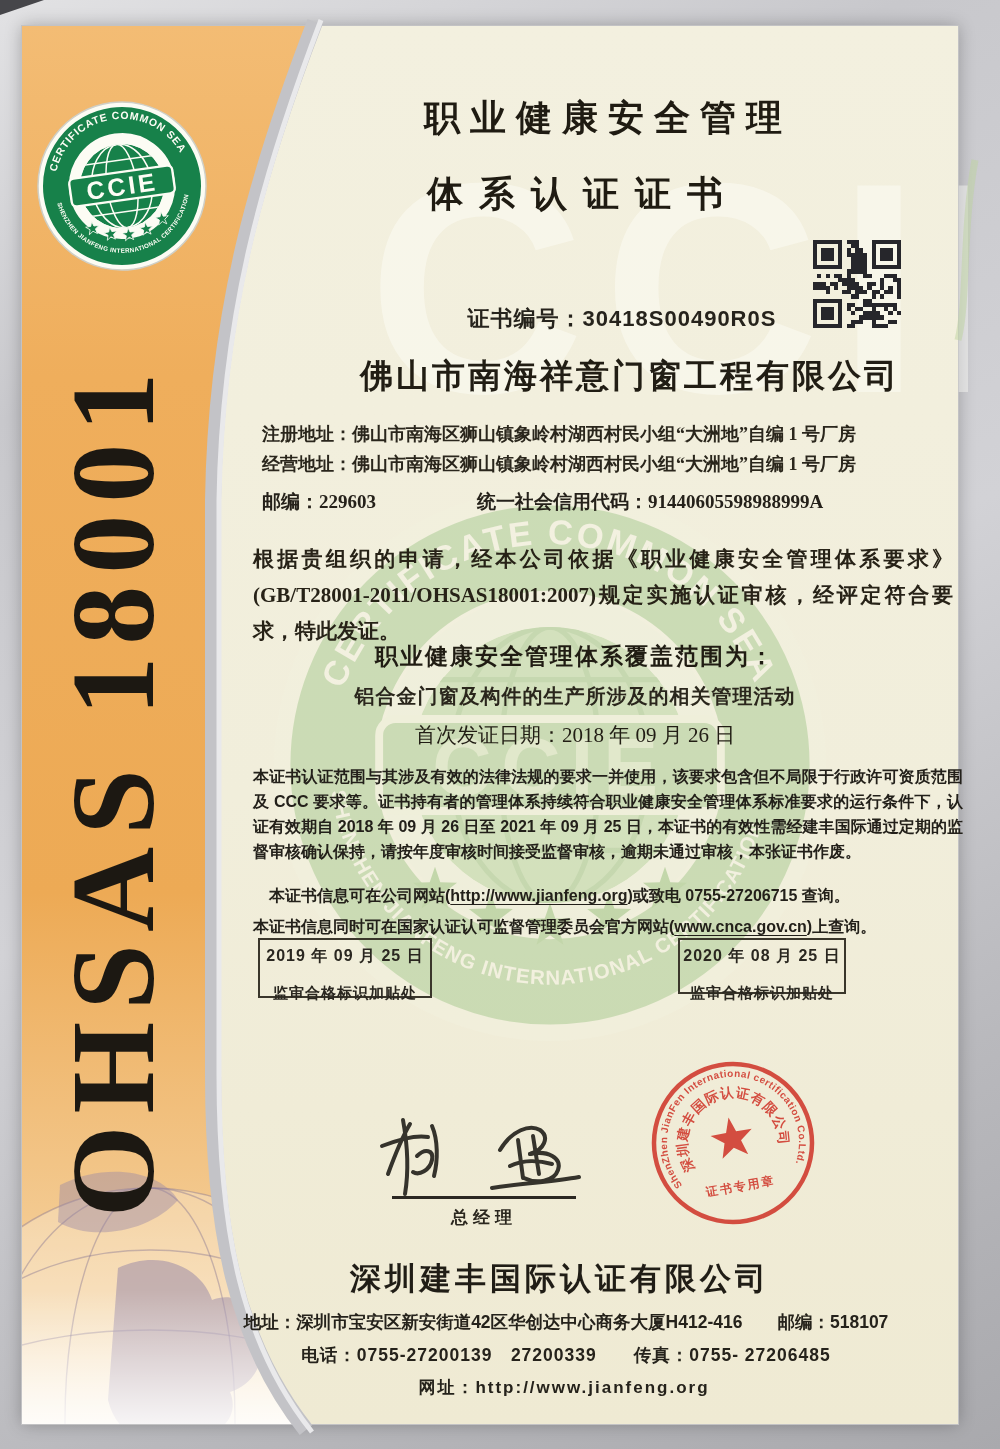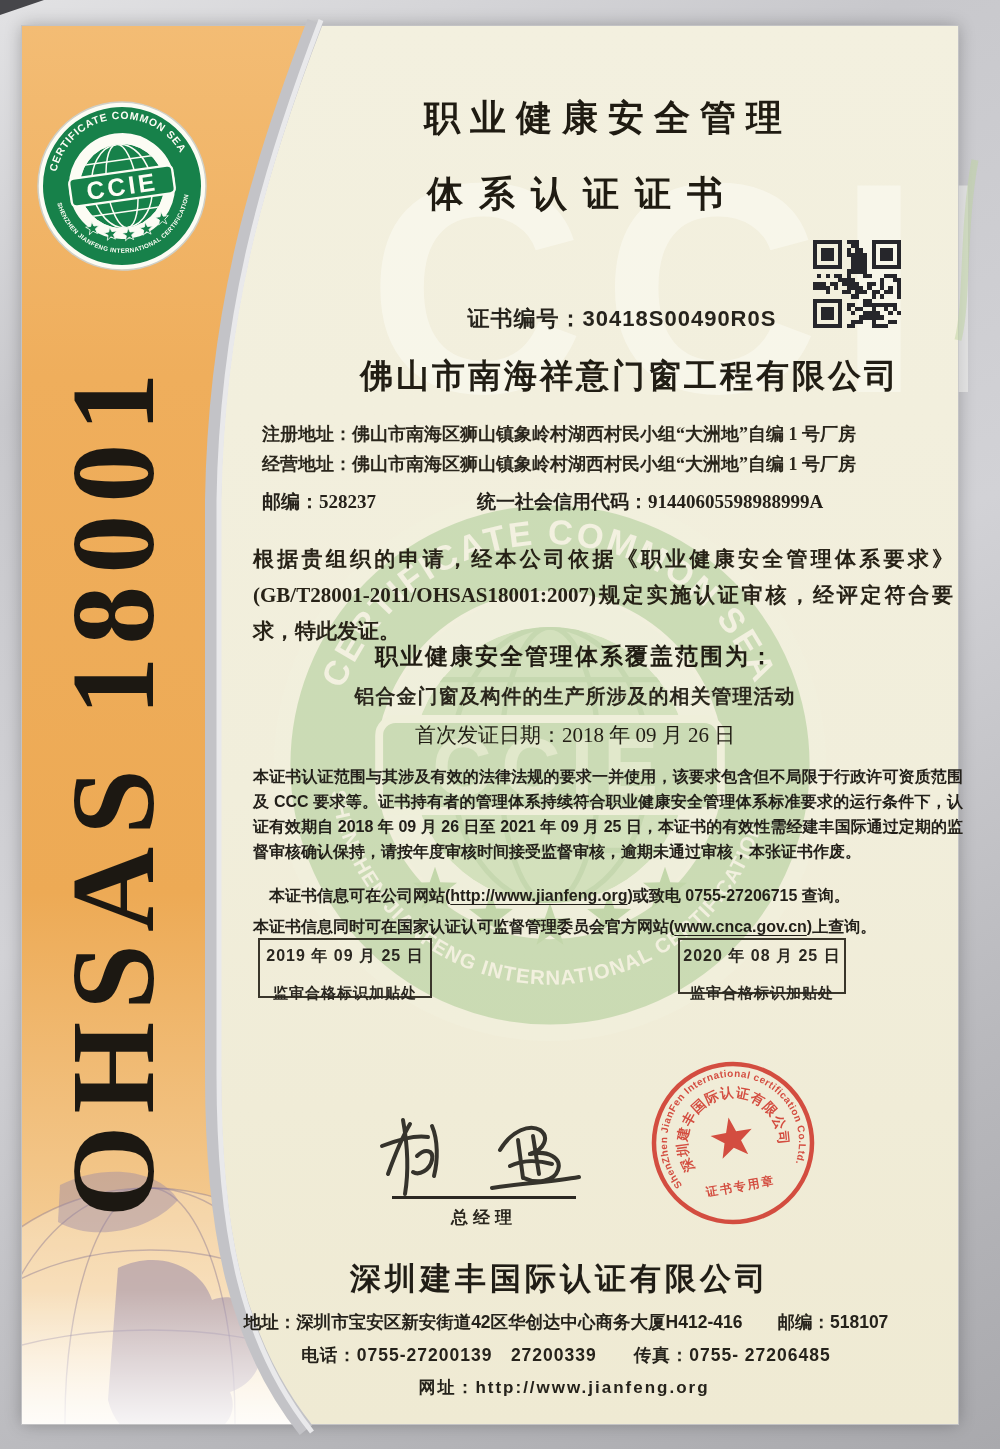--- a/index.html
+++ b/index.html
@@ -420,21 +420,21 @@
   <div class="abs ctr company">佛山市南海祥意门窗工程有限公司</div>
 
   <div class="abs addr" style="top:422px;">
     <span>注册地址：</span><span>佛山市南海区狮山镇象岭村湖西村民小组“大洲地”自编 1 号厂房</span>
   </div>
   <div class="abs addr" style="top:452px;">
     <span>经营地址：</span><span>佛山市南海区狮山镇象岭村湖西村民小组“大洲地”自编 1 号厂房</span>
   </div>
 
   <div class="abs postal">
-    <span>邮编：</span><span>528237</span>
+    <span>邮编：</span><span>229603</span>
   </div>
   <div class="abs credit">
     <span>统一社会信用代码：</span><span>91440605598988999A</span>
   </div>
 
   <div class="abs para1">根据贵组织的申请，经本公司依据《职业健康安全管理体系要求》(GB/T28001-2011/OHSAS18001:2007)规定实施认证审核，经评定符合要求，特此发证。</div>
 
   <div class="abs ctr scope-t">铝合金门窗及构件的生产所涉及的相关管理活动</div>
   <div class="abs ctr scope-h">职业健康安全管理体系覆盖范围为：</div>
   <div class="abs ctr issue-date">首次发证日期：2018 年 09 月 26 日</div>

